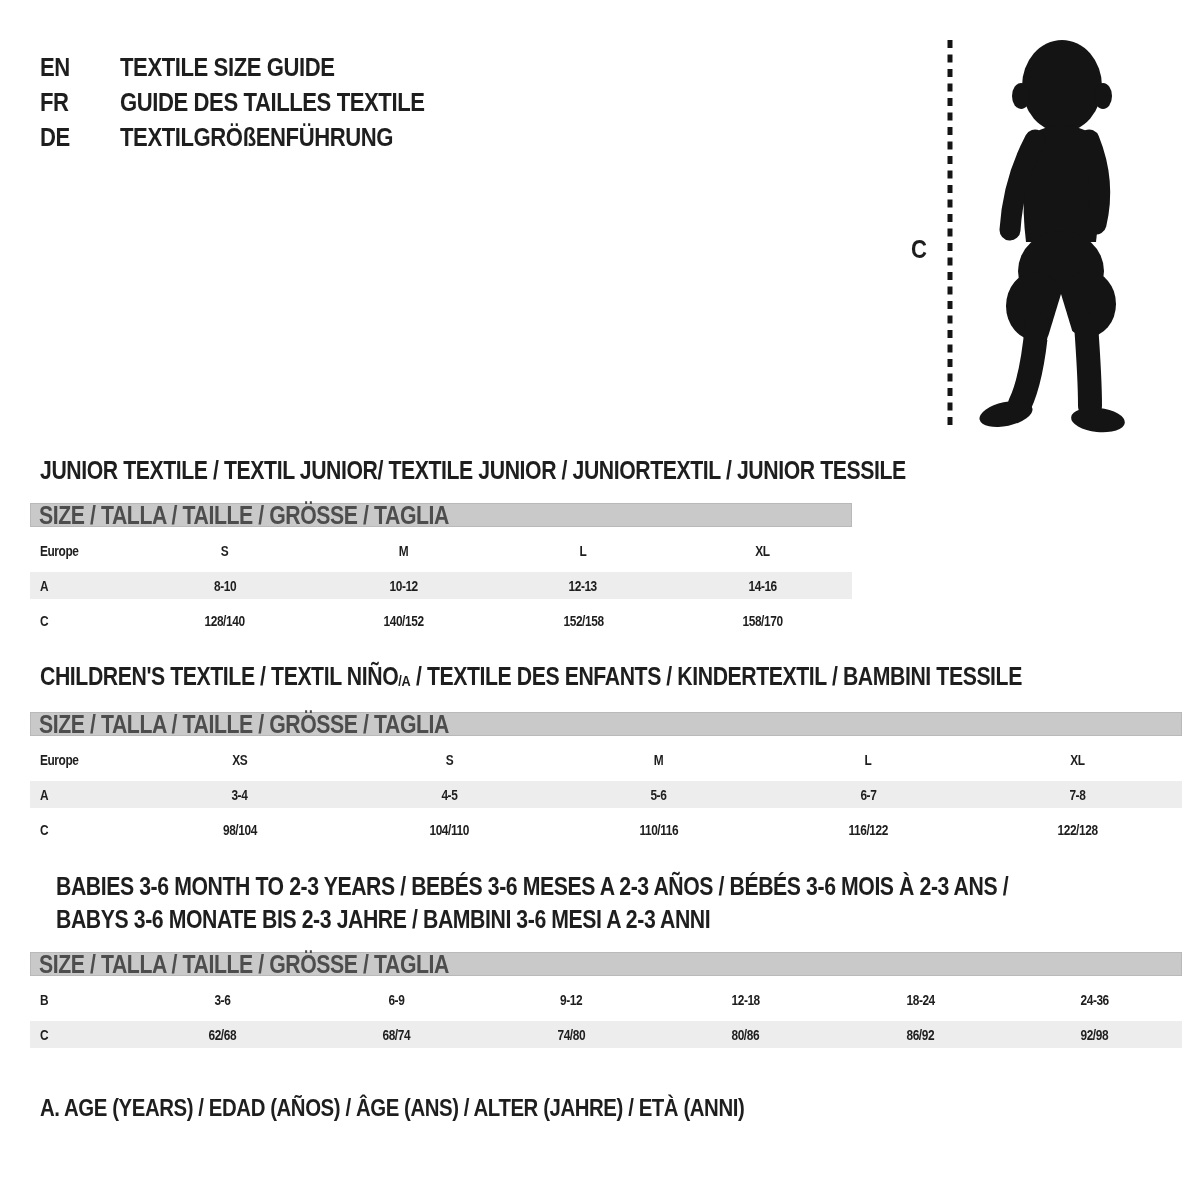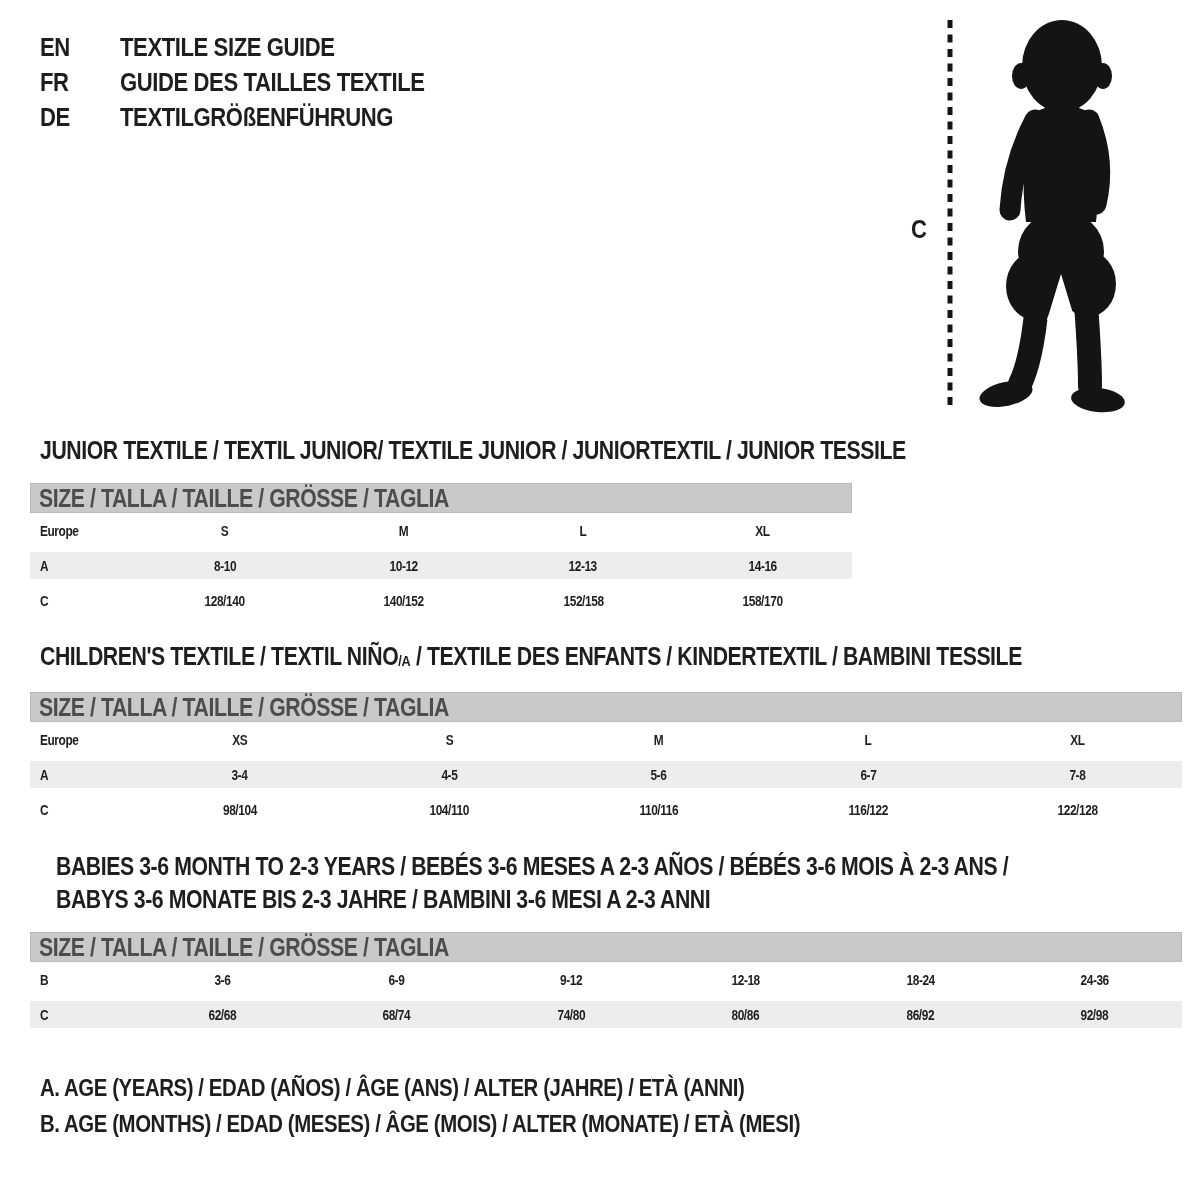--- a/index.html
+++ b/index.html
@@ -6,21 +6,21 @@
     --ink:#1e1e1e;
     --bar-bg:#c9c9c9;
     --bar-ink:#4d4d4d;
     --band-bg:#ededed;
     --silhouette:#141414;
     --page-bg:#ffffff;
   }
   *{margin:0;padding:0;box-sizing:border-box;}
   html,body{width:1200px;height:1200px;background:var(--page-bg);
     font-family:"Liberation Sans","DejaVu Sans",sans-serif;color:var(--ink);}
-  .abs{position:absolute;}
+  .abs{position:absolute;margin-top:20px;}
   .cond{display:inline-block;transform:scaleX(0.85);transform-origin:left center;
     letter-spacing:-0.5px;white-space:nowrap;}
   .cond.center{transform-origin:center center;}
 
   
   #languages{left:40px;top:30px;width:560px;}
   .lang-row{display:flex;height:35px;align-items:center;font-weight:bold;font-size:26px;}
   .lang-code{width:80px;flex:0 0 80px;}
 
   
@@ -33,21 +33,21 @@
   .measure-line{stroke:var(--silhouette);stroke-width:5;stroke-dasharray:8 6.5;}
 
   
   .sec-title{font-size:25px;font-weight:bold;}
   #junior-title{left:40px;top:436px;}
   #children-title{left:40px;top:642px;}
   #babies-title{left:56px;top:850px;line-height:33px;}
   .subscript{font-size:15px;vertical-align:baseline;position:relative;bottom:-1px;letter-spacing:-0.3px;}
 
   
-  .sizebar{height:30px;background:var(--bar-bg);border:1px solid #b9b9b9;
+  .sizebar{height:24px;background:var(--bar-bg);border:1px solid #b9b9b9;
     display:flex;align-items:center;padding-left:8px;
     color:var(--bar-ink);font-weight:bold;font-size:25px;}
   #junior-bar{left:30px;top:483px;width:822px;}
   #children-bar{left:30px;top:692px;width:1152px;}
   #babies-bar{left:30px;top:932px;width:1152px;}
 
   
   .stable{left:30px;}
   #junior-table{top:513px;width:822px;}
   #children-table{top:722px;width:1152px;}
@@ -190,16 +190,13 @@
     <div class="tcell"><span class="cond center">80/86</span></div>
     <div class="tcell"><span class="cond center">86/92</span></div>
     <div class="tcell"><span class="cond center">92/98</span></div>
   </div>
 </div>
 
 <div id="footnotes" class="abs">
   <div class="footnote">
       <span class="cond">A. AGE (YEARS) / EDAD (AÑOS) / ÂGE (ANS) / ALTER (JAHRE) / ETÀ (ANNI)</span>
     </div>
-  <div class="footnote">
-      <span class="cond">B. AGE (MONTHS) / EDAD (MESES) / ÂGE (MOIS) / ALTER (MONATE) / ETÀ (MESI)</span>
-    </div>
 </div>
 
 </body></html>

